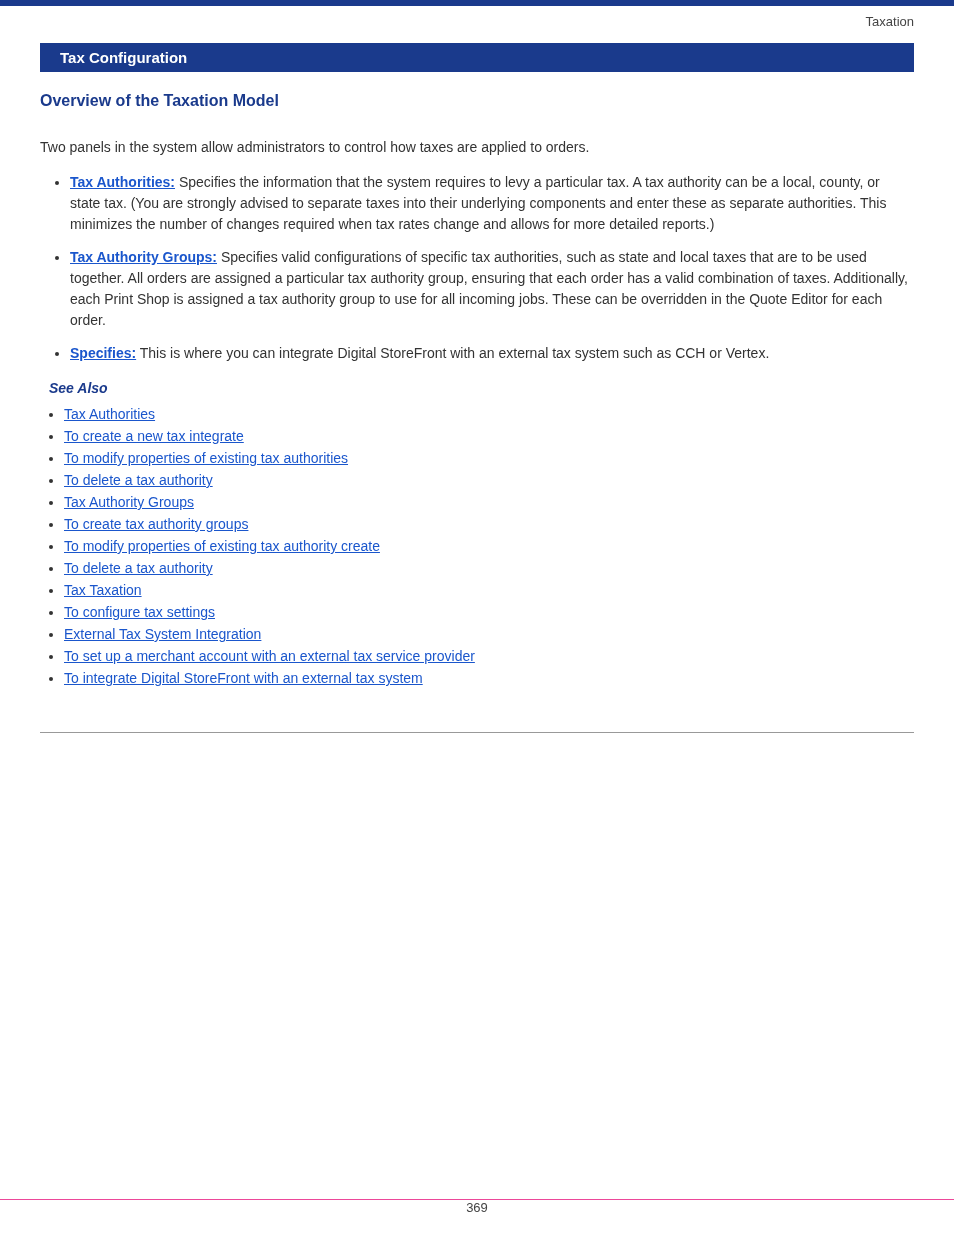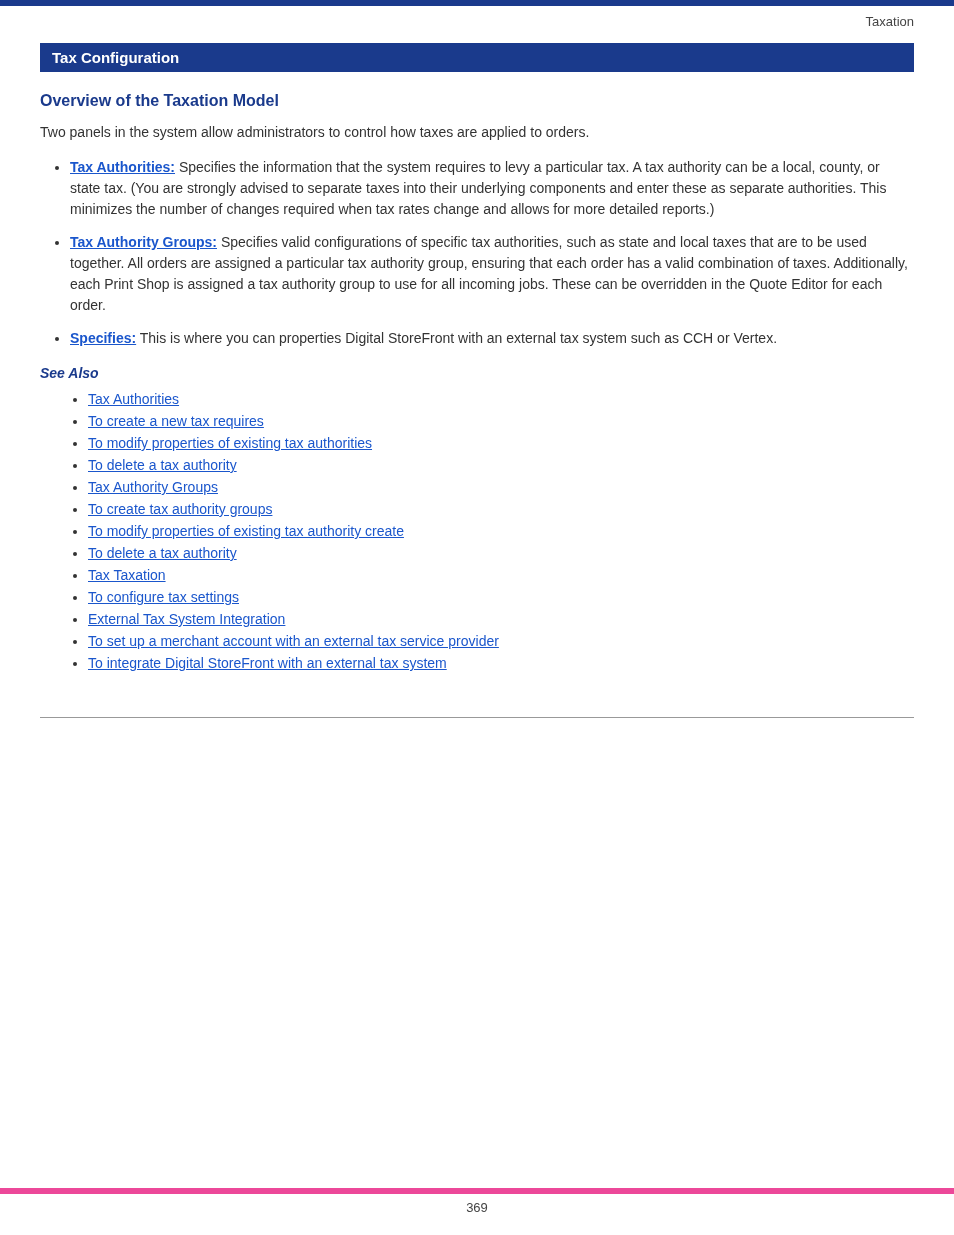--- a/index.html
+++ b/index.html
@@ -42,29 +42,29 @@
 
     .content-area {
       padding: 10px 40px 40px 40px;
     }
 
     .section-header {
       background: #1a3a8c;
       color: #fff;
       font-size: 15px;
       font-weight: bold;
-      padding: 6px 12px;
+      padding: 6px 20px;
       margin-bottom: 20px;
     }
 
     .overview-title {
       color: #1a3a8c;
       font-size: 16px;
       font-weight: bold;
-      margin-bottom: 12px;
+      margin-bottom: 27px;
     }
 
     .intro-text {
       margin-bottom: 14px;
       line-height: 1.5;
     }
 
     .bullet-list {
       list-style: disc;
       margin-left: 30px;
@@ -75,25 +75,26 @@
       margin-bottom: 12px;
       line-height: 1.5;
     }
 
     .see-also-title {
       color: #1a3a8c;
       font-style: italic;
       font-weight: bold;
       margin-bottom: 10px;
       font-size: 14px;
+      margin-left: 9px;
     }
 
     .link-list {
       list-style: disc;
-      margin-left: 48px;
+      margin-left: 24px;
     }
 
     .link-list li {
       margin-bottom: 6px;
     }
 
     a {
       color: #1a56cc;
       text-decoration: underline;
       cursor: pointer;
@@ -104,22 +105,22 @@
       font-weight: bold;
     }
 
     .page-footer {
       position: absolute;
       bottom: 20px;
       width: 100%;
       text-align: center;
       font-size: 13px;
       color: #444;
-      border-top: 6px solid #ec4899;
-      padding-top: 6px;
+      border-top: 1px solid #ec4899;
+      padding-top: 0;
     }
 
     .footer-line {
       border-top: 1px solid #999;
       margin: 0 40px;
     }
   </style>
 </head>
 <body>
 
@@ -139,29 +140,29 @@
     <p class="intro-text">Two panels in the system allow administrators to control how taxes are applied to orders.</p>
 
     <ul class="bullet-list">
       <li>
         <a class="bold-link">Tax Authorities:</a><span> Specifies the information that the system requires to levy a particular tax. A tax authority can be a local, county, or state tax. (You are strongly advised to separate taxes into their underlying components and enter these as separate authorities. This minimizes the number of changes required when tax rates change and allows for more detailed reports.)</span>
       </li>
       <li>
         <a class="bold-link">Tax Authority Groups:</a><span> Specifies valid configurations of specific tax authorities, such as state and local taxes that are to be used together. All orders are assigned a particular tax authority group, ensuring that each order has a valid combination of taxes. Additionally, each Print Shop is assigned a tax authority group to use for all incoming jobs. These can be overridden in the Quote Editor for each order.</span>
       </li>
       <li>
-        <a class="bold-link">Specifies:</a><span> This is where you can properties Digital StoreFront with an external tax system such as CCH or Vertex.</span>
+        <a class="bold-link">Specifies:</a><span> This is where you can integrate Digital StoreFront with an external tax system such as CCH or Vertex.</span>
       </li>
     </ul>
 
     <div class="see-also-title">See Also</div>
 
     <ul class="link-list" id="link-list">
     <li><a>Tax Authorities</a></li>
-        <li><a>To create a new tax requires</a></li>
+        <li><a>To create a new tax integrate</a></li>
         <li><a>To modify properties of existing tax authorities</a></li>
         <li><a>To delete a tax authority</a></li>
         <li><a>Tax Authority Groups</a></li>
         <li><a>To create tax authority groups</a></li>
         <li><a>To modify properties of existing tax authority create</a></li>
         <li><a>To delete a tax authority</a></li>
         <li><a>Tax Taxation</a></li>
         <li><a>To configure tax settings</a></li>
         <li><a>External Tax System Integration</a></li>
         <li><a>To set up a merchant account with an external tax service provider</a></li>

